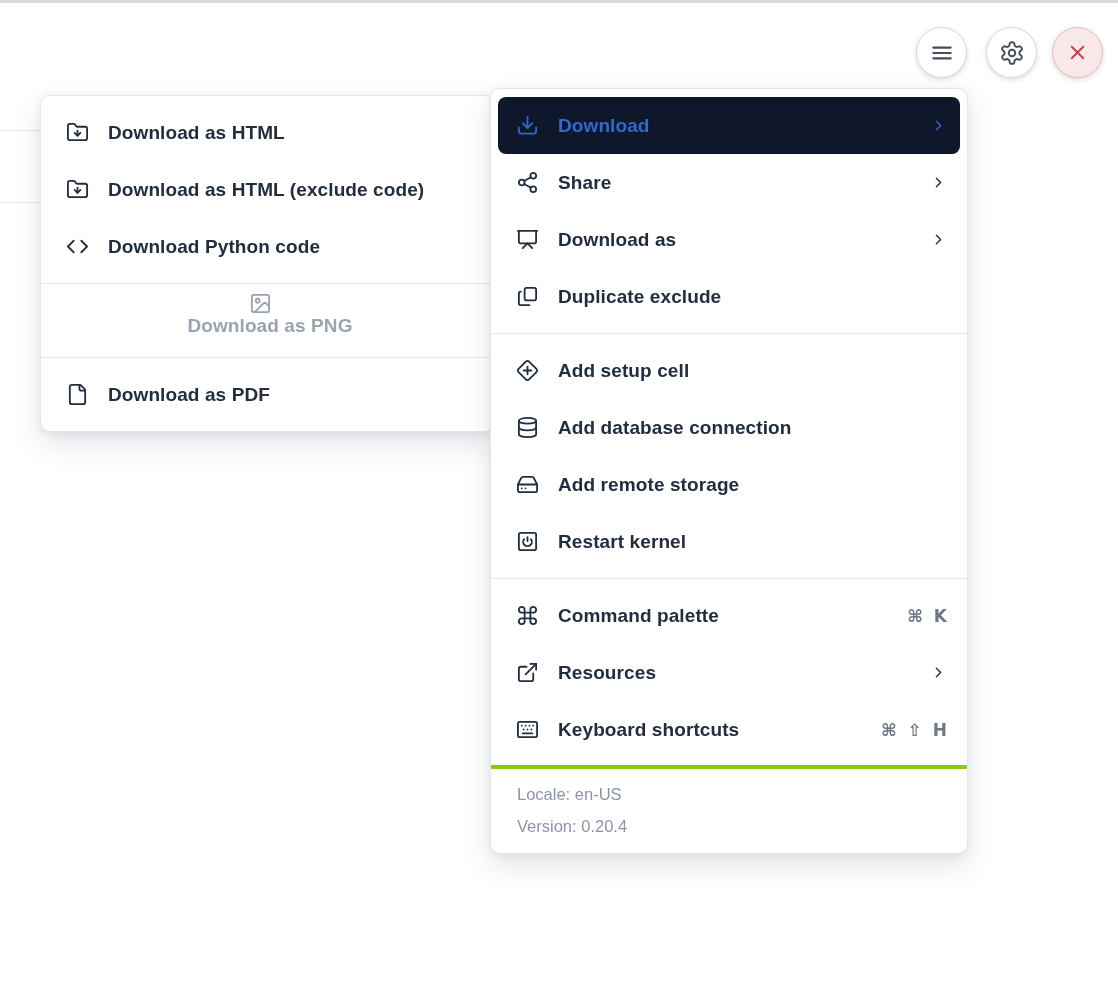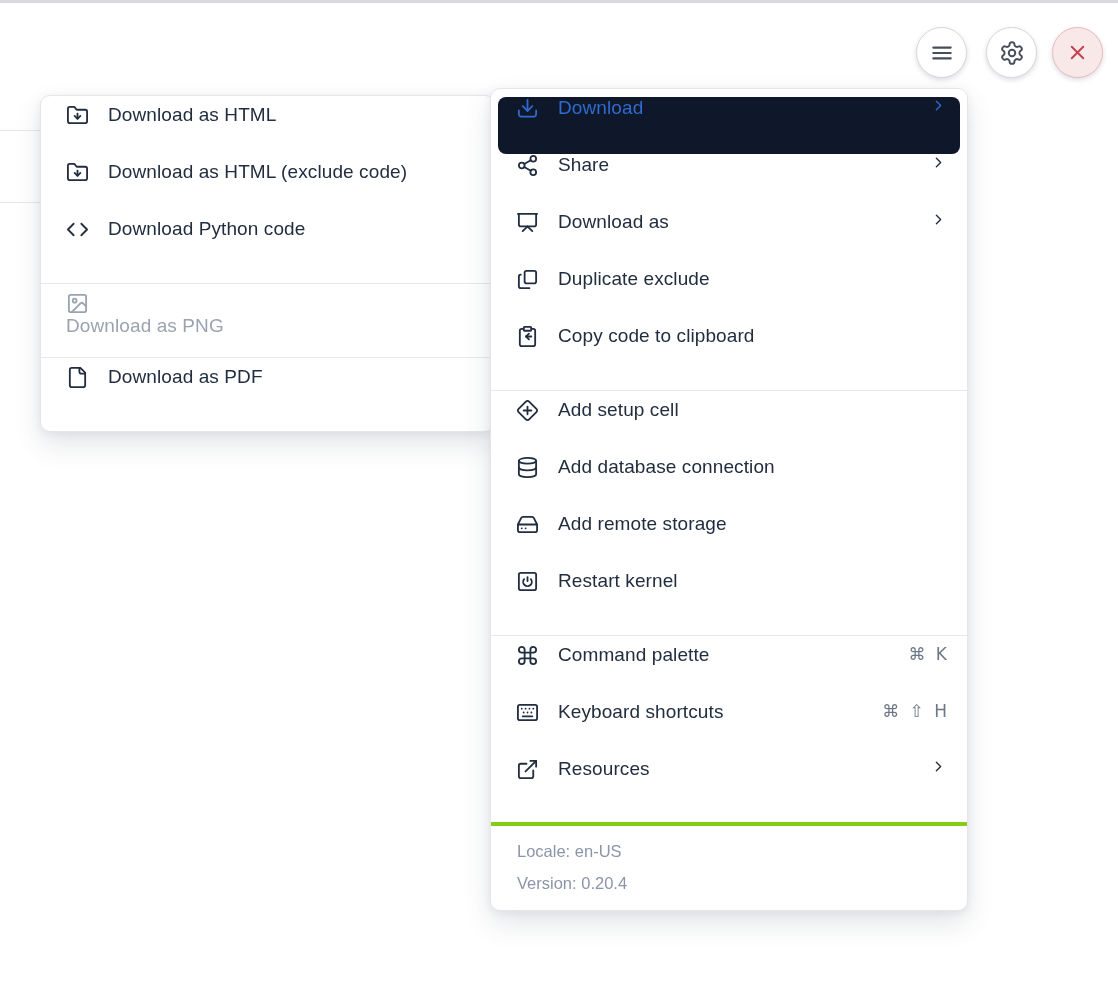--- a/index.html
+++ b/index.html
@@ -22,22 +22,22 @@
   #close-button { left:1052px; background:#f9e8e8; border-color:#eab9bd; color:#c4404d; }
   #close-button svg { width:23px; height:23px; }
 
   
   .menu { position:absolute; background:#fff; border:1px solid #e6e6ea; border-radius:10px;
     box-shadow:0 12px 28px rgba(60,70,95,.14), 0 2px 8px rgba(60,70,95,.08);
     padding:8px 0; }
   .left-menu  { left:40px;  top:95px; width:455px; z-index:5; }
   .right-menu { left:490px; top:88px; width:478px; z-index:10; }
 
-  .menu-item { display:flex; align-items:flex-start; height:57px; margin:0 7px;
-    padding:0 13px 0 18px; border-radius:8px; color:#222e40; font-size:19px; cursor:pointer; }
+  .menu-item { display:flex; align-items:center; height:57px; margin:0 7px;
+    padding:0 13px 0 18px; border-radius:8px; color:#222e40; font-size:19px; cursor:pointer;font-weight:bold; }
   .mi-icon { width:23px; height:23px; margin-right:19px; flex:none;
     display:flex; align-items:center; justify-content:center; }
   .mi-icon svg { width:23px; height:23px; }
   .mi-label { flex:1; white-space:nowrap; letter-spacing:.1px; }
   .mi-chevron { display:flex; color:inherit; }
   .mi-chevron svg { width:17px; height:17px; }
   .mi-shortcut { color:#6e7787; font-size:17px; word-spacing:5px;
     font-family:"DejaVu Sans", sans-serif; }
   .menu-item.highlighted { background:#0f172a; color:#2f6bce; }
   .menu-item.disabled { color:#9ba3b0; cursor:default;flex-direction:column; }
@@ -185,31 +185,20 @@
         </div>
         <div class="menu-item" role="menuitem">
           <span class="mi-icon">
             <svg viewBox="0 0 24 24" fill="none" stroke="currentColor" stroke-width="1.9" stroke-linecap="round" stroke-linejoin="round">
               <rect x="9" y="3" width="12" height="13" rx="2"></rect>
               <path d="M5 7a2 2 0 0 0-2 2v10a2 2 0 0 0 2 2h9"></path>
             </svg>
           </span>
           <span class="mi-label">Duplicate exclude</span>
         </div>
-        <div class="menu-item" role="menuitem">
-          <span class="mi-icon">
-            <svg viewBox="0 0 24 24" fill="none" stroke="currentColor" stroke-width="1.9" stroke-linecap="round" stroke-linejoin="round">
-              <rect x="8" y="2" width="8" height="4" rx="1"></rect>
-              <path d="M8 4H6a2 2 0 0 0-2 2v14a2 2 0 0 0 2 2h12a2 2 0 0 0 2-2V6a2 2 0 0 0-2-2h-2"></path>
-              <path d="M16 12h-5.5"></path>
-              <path d="m13.5 9-3 3 3 3"></path>
-            </svg>
-          </span>
-          <span class="mi-label">Copy code to clipboard</span>
-        </div>
         <div class="menu-sep"></div>
         <div class="menu-item" role="menuitem">
           <span class="mi-icon">
             <svg viewBox="0 0 24 24" fill="none" stroke="currentColor" stroke-width="1.9" stroke-linecap="round" stroke-linejoin="round">
               <path d="M12 8v8"></path>
               <path d="M2.7 10.3a2.41 2.41 0 0 0 0 3.41l7.59 7.59a2.41 2.41 0 0 0 3.41 0l7.59-7.59a2.41 2.41 0 0 0 0-3.41L13.7 2.71a2.41 2.41 0 0 0-3.41 0Z"></path>
               <path d="M8 12h8"></path>
             </svg>
           </span>
           <span class="mi-label">Add setup cell</span>
@@ -247,52 +236,52 @@
         </div>
         <div class="menu-sep"></div>
         <div class="menu-item" role="menuitem">
           <span class="mi-icon">
             <svg viewBox="0 0 24 24" fill="none" stroke="currentColor" stroke-width="1.9" stroke-linecap="round" stroke-linejoin="round">
               <path d="M15 6v12a3 3 0 1 0 3-3H6a3 3 0 1 0 3 3V6a3 3 0 1 0-3 3h12a3 3 0 1 0-3-3"></path>
             </svg>
           </span>
           <span class="mi-label">Command palette</span>
           <span class="mi-shortcut">⌘ K</span>
+        </div>
+        <div class="menu-item" role="menuitem">
+          <span class="mi-icon">
+            <svg viewBox="0 0 24 24" fill="none" stroke="currentColor" stroke-width="1.9" stroke-linecap="round" stroke-linejoin="round">
+              <path d="M15 3h6v6"></path>
+              <path d="M10 14 21 3"></path>
+              <path d="M18 13v6a2 2 0 0 1-2 2H5a2 2 0 0 1-2-2V8a2 2 0 0 1 2-2h6"></path>
+            </svg>
+          </span>
+          <span class="mi-label">Resources</span>
+          <span class="mi-chevron">
+            <svg viewBox="0 0 24 24" fill="none" stroke="currentColor" stroke-width="1.9" stroke-linecap="round" stroke-linejoin="round">
+              <path d="m9 18 6-6-6-6"></path>
+            </svg>
+          </span>
         </div>
         <div class="menu-item" role="menuitem">
           <span class="mi-icon">
             <svg viewBox="0 0 24 24" fill="none" stroke="currentColor" stroke-width="1.9" stroke-linecap="round" stroke-linejoin="round">
               <rect x="2" y="4" width="20" height="16" rx="2"></rect>
               <path d="M6 8h.01"></path>
               <path d="M10 8h.01"></path>
               <path d="M14 8h.01"></path>
               <path d="M18 8h.01"></path>
               <path d="M8 12h.01"></path>
               <path d="M12 12h.01"></path>
               <path d="M16 12h.01"></path>
               <path d="M7 16h10"></path>
             </svg>
           </span>
           <span class="mi-label">Keyboard shortcuts</span>
           <span class="mi-shortcut">⌘ ⇧ H</span>
         </div>
-        <div class="menu-item" role="menuitem">
-          <span class="mi-icon">
-            <svg viewBox="0 0 24 24" fill="none" stroke="currentColor" stroke-width="1.9" stroke-linecap="round" stroke-linejoin="round">
-              <path d="M15 3h6v6"></path>
-              <path d="M10 14 21 3"></path>
-              <path d="M18 13v6a2 2 0 0 1-2 2H5a2 2 0 0 1-2-2V8a2 2 0 0 1 2-2h6"></path>
-            </svg>
-          </span>
-          <span class="mi-label">Resources</span>
-          <span class="mi-chevron">
-            <svg viewBox="0 0 24 24" fill="none" stroke="currentColor" stroke-width="1.9" stroke-linecap="round" stroke-linejoin="round">
-              <path d="m9 18 6-6-6-6"></path>
-            </svg>
-          </span>
-        </div>
       </div>
     <div class="menu-footer">
       <div>Locale: en-US</div>
       <div>Version: 0.20.4</div>
     </div>
   </div>
 </div>
 
 </body></html>

